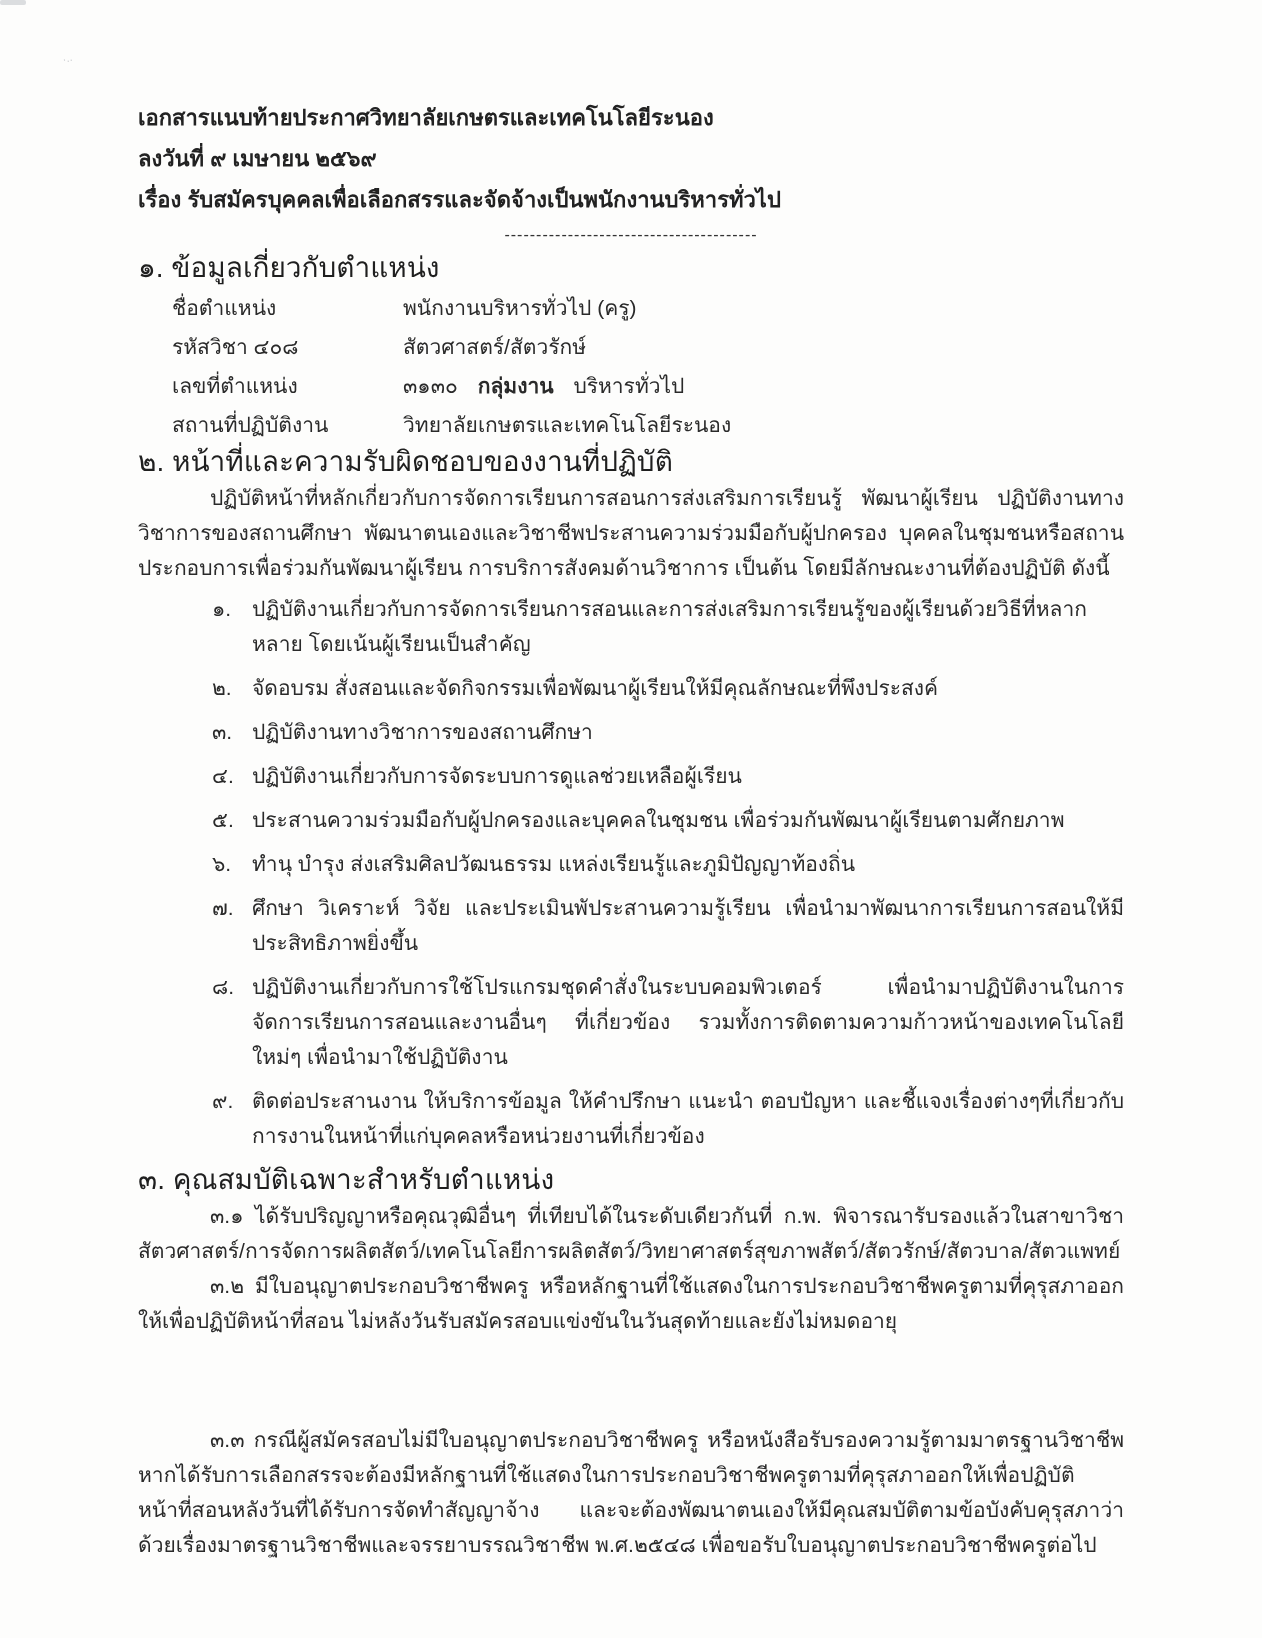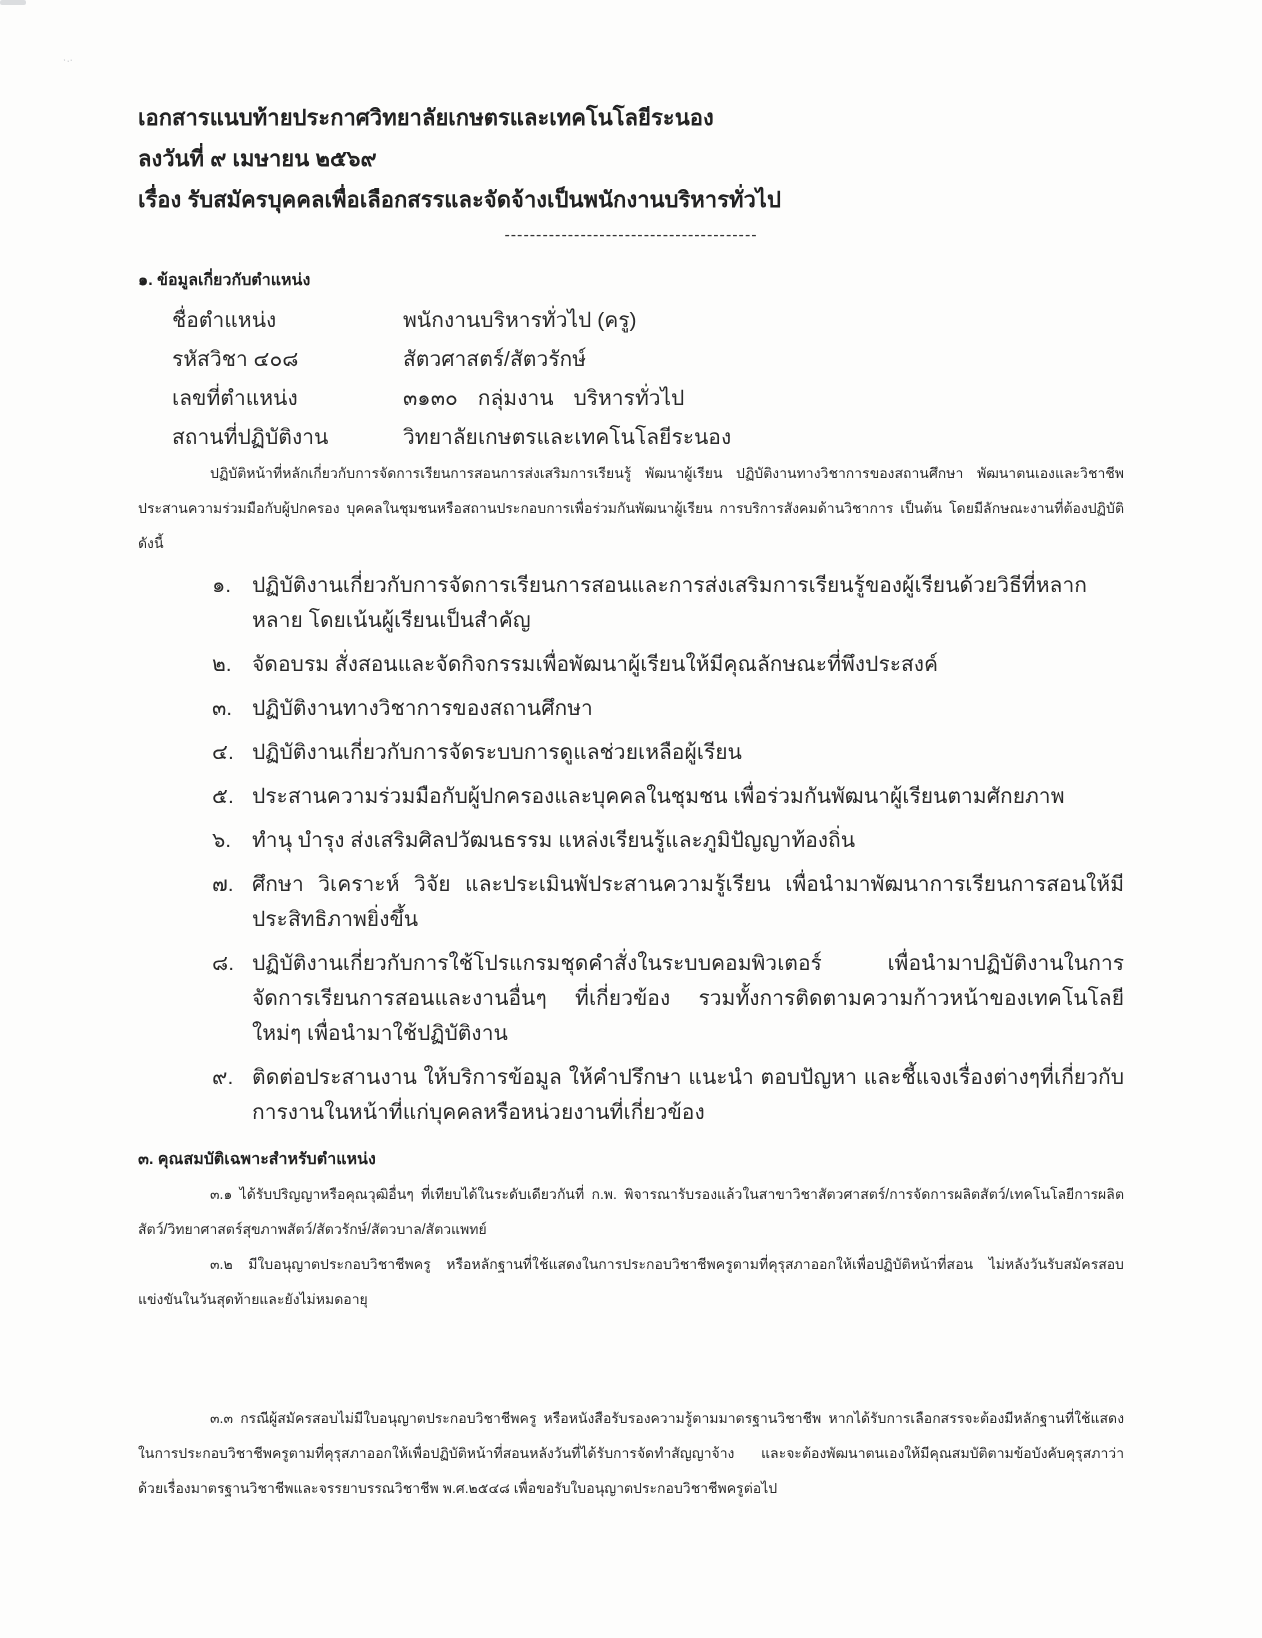--- a/index.html
+++ b/index.html
@@ -11,30 +11,30 @@
     background:#fdfdfc;
     color:#2a2a2a;
     font-family:"Liberation Sans", sans-serif;
     overflow:hidden;
   }
   .content { padding:92px 138px 0 138px; }
 
   .title-block { text-align:left; font-weight:700; font-size:22px; line-height:41px; color:#222; }
   .divider { text-align:center; font-size:16px; letter-spacing:1px; color:#333; line-height:30px; }
 
-  .sec-heading { font-weight:700; font-size:16px; margin-top:12px; line-height:36px; color:#1f1f1f; }
+  .sec-heading { font-weight:400; font-size:28px; line-height:36px; color:#1f1f1f; }
 
   .field-table { margin-left:34px; margin-top:2px; }
   .field-row { display:flex; line-height:39px; font-size:21px; }
   .field-label { width:212px; flex:0 0 212px; }
   .field-value { flex:1;margin-left:19px; }
-  .bold { font-weight:400; }
+  .bold { font-weight:700; }
   .num-gap { margin-right:14px; }
 
-  .para { font-size:14px; line-height:35px; text-align:justify; }
+  .para { font-size:21px; line-height:35px; text-align:justify; }
   .indent { text-indent:72px; }
 
   .duty-list { margin-left:74px; margin-top:6px; }
   .duty-item { display:flex; font-size:21px; line-height:35px; margin-bottom:9px; }
   .duty-num { flex:0 0 40px; }
   .duty-text { flex:1; text-align:justify; }
 
   .q-para { }
   .q-para-gap { margin-top:84px; }
 
@@ -75,20 +75,21 @@
           <span class="bold num-gap">กลุ่มงาน</span>
           <span>บริหารทั่วไป</span>
         </span>
       </div>
       <div class="field-row">
         <span class="field-label">สถานที่ปฏิบัติงาน</span>
         <span class="field-value">วิทยาลัยเกษตรและเทคโนโลยีระนอง</span>
       </div>
     </div>
 
+    <div class="sec-heading">๒. หน้าที่และความรับผิดชอบของงานที่ปฏิบัติ</div>
     <p class="para indent">ปฏิบัติหน้าที่หลักเกี่ยวกับการจัดการเรียนการสอนการส่งเสริมการเรียนรู้  พัฒนาผู้เรียน  ปฏิบัติงานทางวิชาการของสถานศึกษา  พัฒนาตนเองและวิชาชีพประสานความร่วมมือกับผู้ปกครอง  บุคคลในชุมชนหรือสถานประกอบการเพื่อร่วมกันพัฒนาผู้เรียน  การบริการสังคมด้านวิชาการ  เป็นต้น  โดยมีลักษณะงานที่ต้องปฏิบัติ  ดังนี้</p>
     <div class="duty-list">
       <div class="duty-item">
         <span class="duty-num">๑.</span>
         <span class="duty-text">ปฏิบัติงานเกี่ยวกับการจัดการเรียนการสอนและการส่งเสริมการเรียนรู้ของผู้เรียนด้วยวิธีที่หลากหลาย  โดยเน้นผู้เรียนเป็นสำคัญ</span>
       </div>
       <div class="duty-item">
         <span class="duty-num">๒.</span>
         <span class="duty-text">จัดอบรม  สั่งสอนและจัดกิจกรรมเพื่อพัฒนาผู้เรียนให้มีคุณลักษณะที่พึงประสงค์</span>
       </div>

